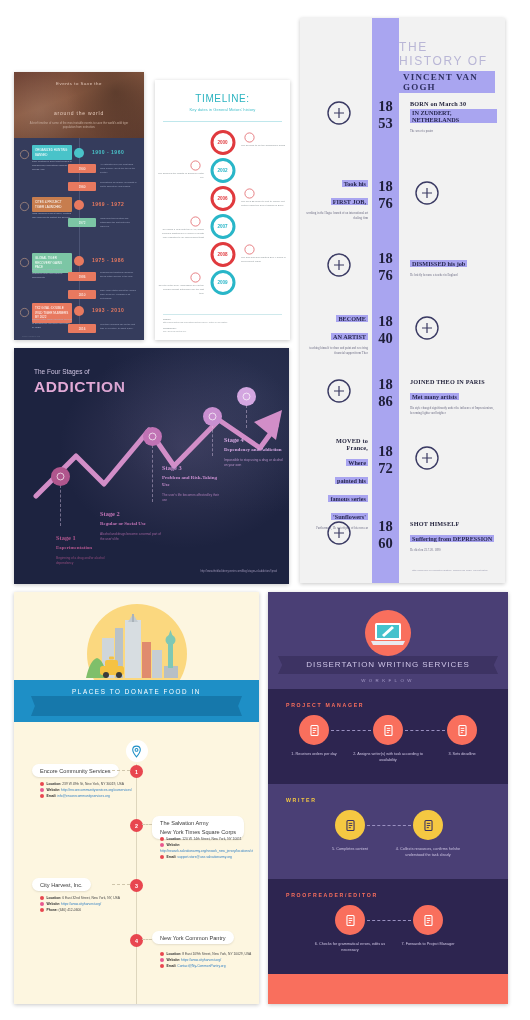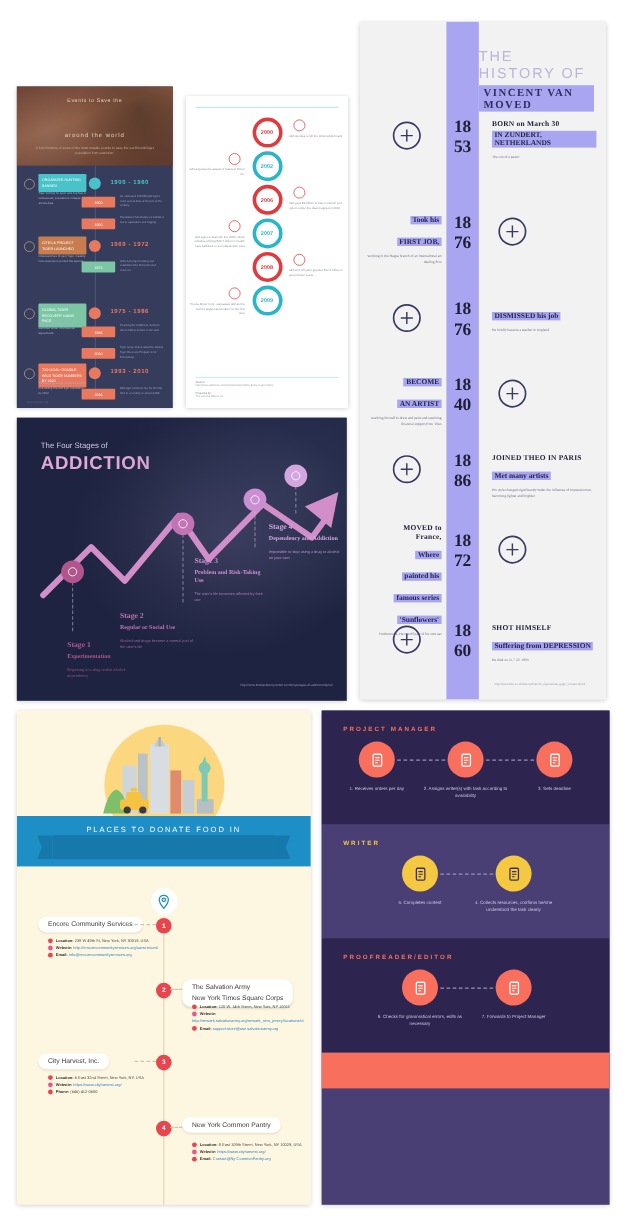--- a/index.html
+++ b/index.html
@@ -178,20 +178,24 @@
         <div class="tig-pill" style="left:54px;width:28px;top:152px;background:#e8795f">2010</div>
         <div class="tig-note" style="left:86px;width:38px;top:151px;">Tiger range states adopt the Global Tiger Recovery Program in St Petersburg.</div>
         <div class="tig-pill" style="left:54px;width:28px;top:186px;background:#e8795f">2016</div>
         <div class="tig-note" style="left:86px;width:38px;top:185px;">Wild tiger numbers rise for the first time in a century, to about 3,890.</div>
         <div style="position:absolute;left:8px;bottom:3px;font-size:2.3px;color:#5f6782">www.example.org</div>
       </div>
   </div>
 </div>
 
 <div class="card" id="gmtl">
+  <div class="gm-h">
+    <div class="gm-h1">TIMELINE:</div>
+    <div class="gm-h2">Key dates in General Motors' history</div>
+  </div>
   <div class="gm-rule"></div>
   <div class="gm-body">
       <div id="gm-dyn">
         <div class="gm-ring" style="top:8px;border:3px solid #e03a3e;color:#e03a3e">2000</div>
         <div class="gm-side" style="left:86px;top:22px;">GM decides to kill the Oldsmobile brand</div>
         <div class="gm-ico" style="left:88px;top:8px"><svg viewBox="0 0 24 24" width="13" height="13" style="">
             <circle cx="12" cy="12" r="8.5" fill="none" stroke="#e2656a" stroke-width="1.5"></circle>
           </svg></div>
         <div class="gm-ring" style="top:36px;border:3px solid #29b6c8;color:#29b6c8">2002</div>
         <div class="gm-side" style="right:86px;text-align:right;top:50px;">GM acquires the assets of Daewoo Motor Co.</div>
@@ -281,21 +285,21 @@
         <p style="color:#d3a6e0;opacity:.78">Impossible to stop using a drug or alcohol on your own</p>
       </div>
     </div>
   <div class="ad-src">http://www.theblackberrycenter.com/blog/stages-of-addiction/#prod</div>
 </div>
 
 <div class="card" id="vg">
   <div class="vg-band"></div>
   <div class="vg-hd">
     <div class="vg-hd1">THE HISTORY OF</div>
-    <div class="vg-hd2">VINCENT VAN MOVED</div>
+    <div class="vg-hd2">VINCENT VAN GOGH</div>
   </div>
   <div id="vg-dyn">
       <div class="vg-yr" style="top:80px;">
         <div>18</div>
         <div>53</div>
       </div>
       <div class="vg-tx" style="left:110px;right:8px;top:82px;">
         <div class="h">BORN on March 30</div>
         <div><span class="hl">IN ZUNDERT, NETHERLANDS</span></div>
         <div class="p">The son of a pastor</div>
@@ -463,20 +467,32 @@
       <div class="ny-dash" style="left:128px;width:10px;top:347px"></div>
       <div class="ny-det" style="left:146px;top:359px;width:92px;">
         <div><span class="ny-bul" style="background:#e8464f"></span><b>Location: </b><span>8 East 109th Street, New York, NY 10029, USA</span></div>
         <div><span class="ny-bul" style="background:#e8588f"></span><b>Website: </b><a>https://www.cityharvest.org/</a></div>
         <div><span class="ny-bul" style="background:#e8464f"></span><b>Email: </b><a>Contact@Ny-CommonPantry.org</a></div>
       </div>
     </div>
 </div>
 
 <div class="card" id="dis">
+  <div class="ds-hero">
+    <div class="ds-circ"></div>
+    <svg class="ds-lap" viewBox="0 0 34 24">
+      <rect x="4" y="1" width="26" height="17" rx="1.5" fill="#fff"></rect>
+      <rect x="6" y="3" width="22" height="13" fill="#45c2cd"></rect>
+      <path d="M11 13 L21 4 l2 2 L13 15 z" fill="#fff"></path>
+      <path d="M0 19 h34 l-2 4 H2 z" fill="#e9e9ef"></path>
+    </svg>
+    <div class="ds-band"></div>
+    <div class="ds-bt">DISSERTATION WRITING SERVICES</div>
+    <div class="ds-wf">WORKFLOW</div>
+  </div>
   <div id="ds-dyn">
       <div class="ds-sec ds-s1">
         <div class="ds-lbl" style="color:#f96f5d">PROJECT MANAGER</div>
         <div class="ds-node" style="left:31px;top:26px;background:#f96f5d">
           <svg viewBox="0 0 24 24" width="17" height="17" style="">
             <rect x="7" y="5" width="10" height="14" rx="1.4" fill="none" stroke="#ffffff" stroke-width="1.5"></rect>
             <path d="M9.5 9h5M9.5 12h5M9.5 15h3" stroke="#ffffff" stroke-width="1.3" fill="none"></path>
           </svg>
         </div>
         <div class="ds-cap" style="left:8px;top:62px;">1. Receives orders per day</div>

